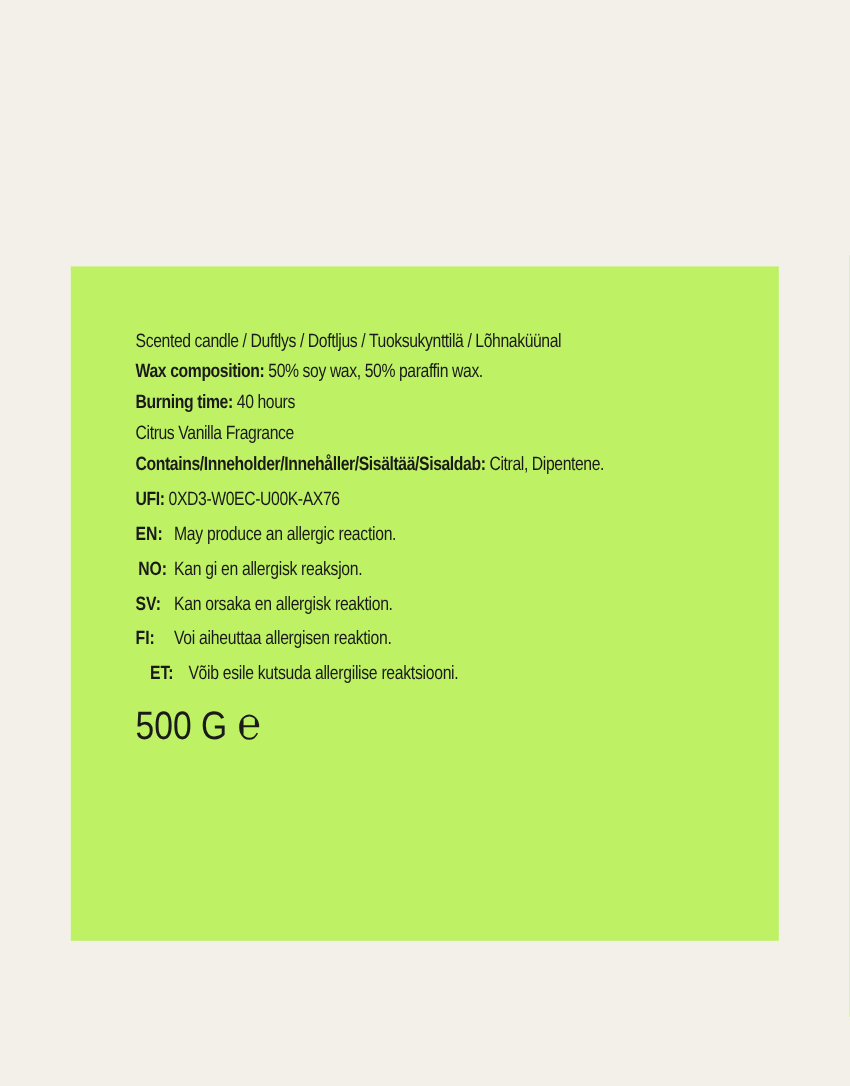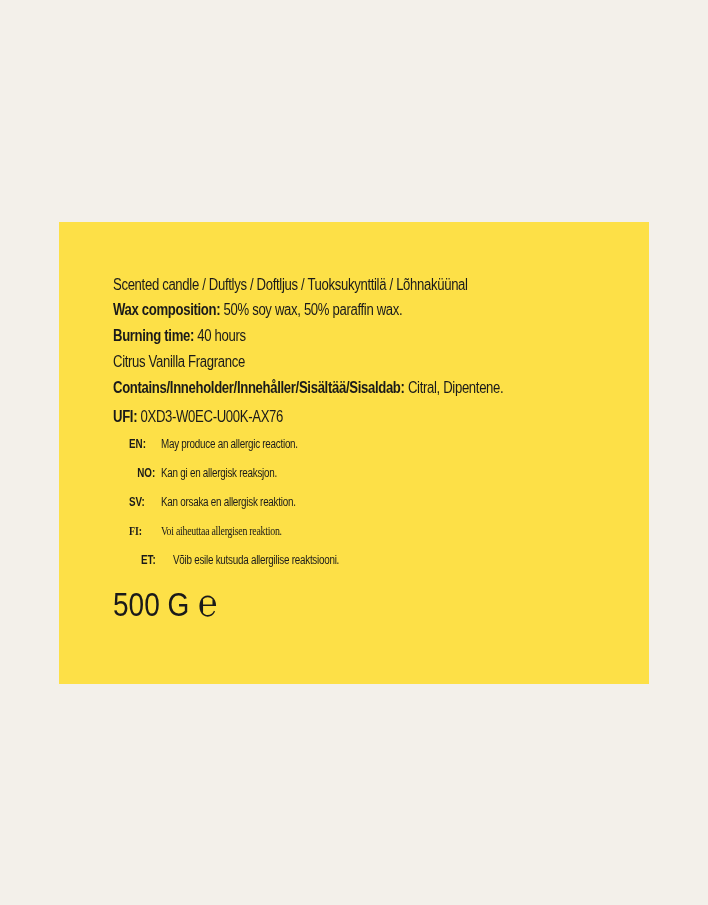--- a/index.html
+++ b/index.html
@@ -7,46 +7,46 @@
     width: 708px; height: 905px;
     background: #f3f0ea;
     position: relative;
     overflow: hidden;
     font-family: "Liberation Sans", "DejaVu Sans", sans-serif;
     color: #1a1a1a;
   }
   .label-card {
     position: absolute;
     left: 59px; top: 222px;
-    width: 590px; height: 462px;
-    background: #fde047;
+    width: 590px; height: 562px;
+    background: #bef264;
   }
   .content {
     position: absolute;
     left: 54px; top: 54px;
     width: 520px;
   }
   .line {
     font-size: 16px;
     letter-spacing: -0.4px;
     white-space: nowrap;
     transform: scaleX(0.82);
     transform-origin: left center;
   }
   .l1 { position: absolute; top: 0; }
   .l2 { position: absolute; top: 25px; }
   .l3 { position: absolute; top: 51px; }
   .l4 { position: absolute; top: 77px; }
   .l5 { position: absolute; top: 103px; }
   .l6 { position: absolute; top: 132px; }
-  .w-row { position: absolute; left: 0; white-space: nowrap; font-size: 12px; margin-left: 16px; }
+  .w-row { position: absolute; left: 0; white-space: nowrap; font-size: 16px; }
   .r1 { top: 161px; }
   .r2 { top: 190px; text-align: right; }
   .r3 { top: 219px; }
-  .r4 { top: 248px; font-family: Liberation Serif, serif; }
+  .r4 { top: 248px; }
   .r5 { top: 277px; padding-left: 12px; }
   .w-code {
     display: inline-block; width: 32px; font-weight: bold;
     transform: scaleX(0.82); transform-origin: left center;
   }
   .w-text {
     display: inline-block;
     transform: scaleX(0.82); transform-origin: left center;
     letter-spacing: -0.3px;
   }

